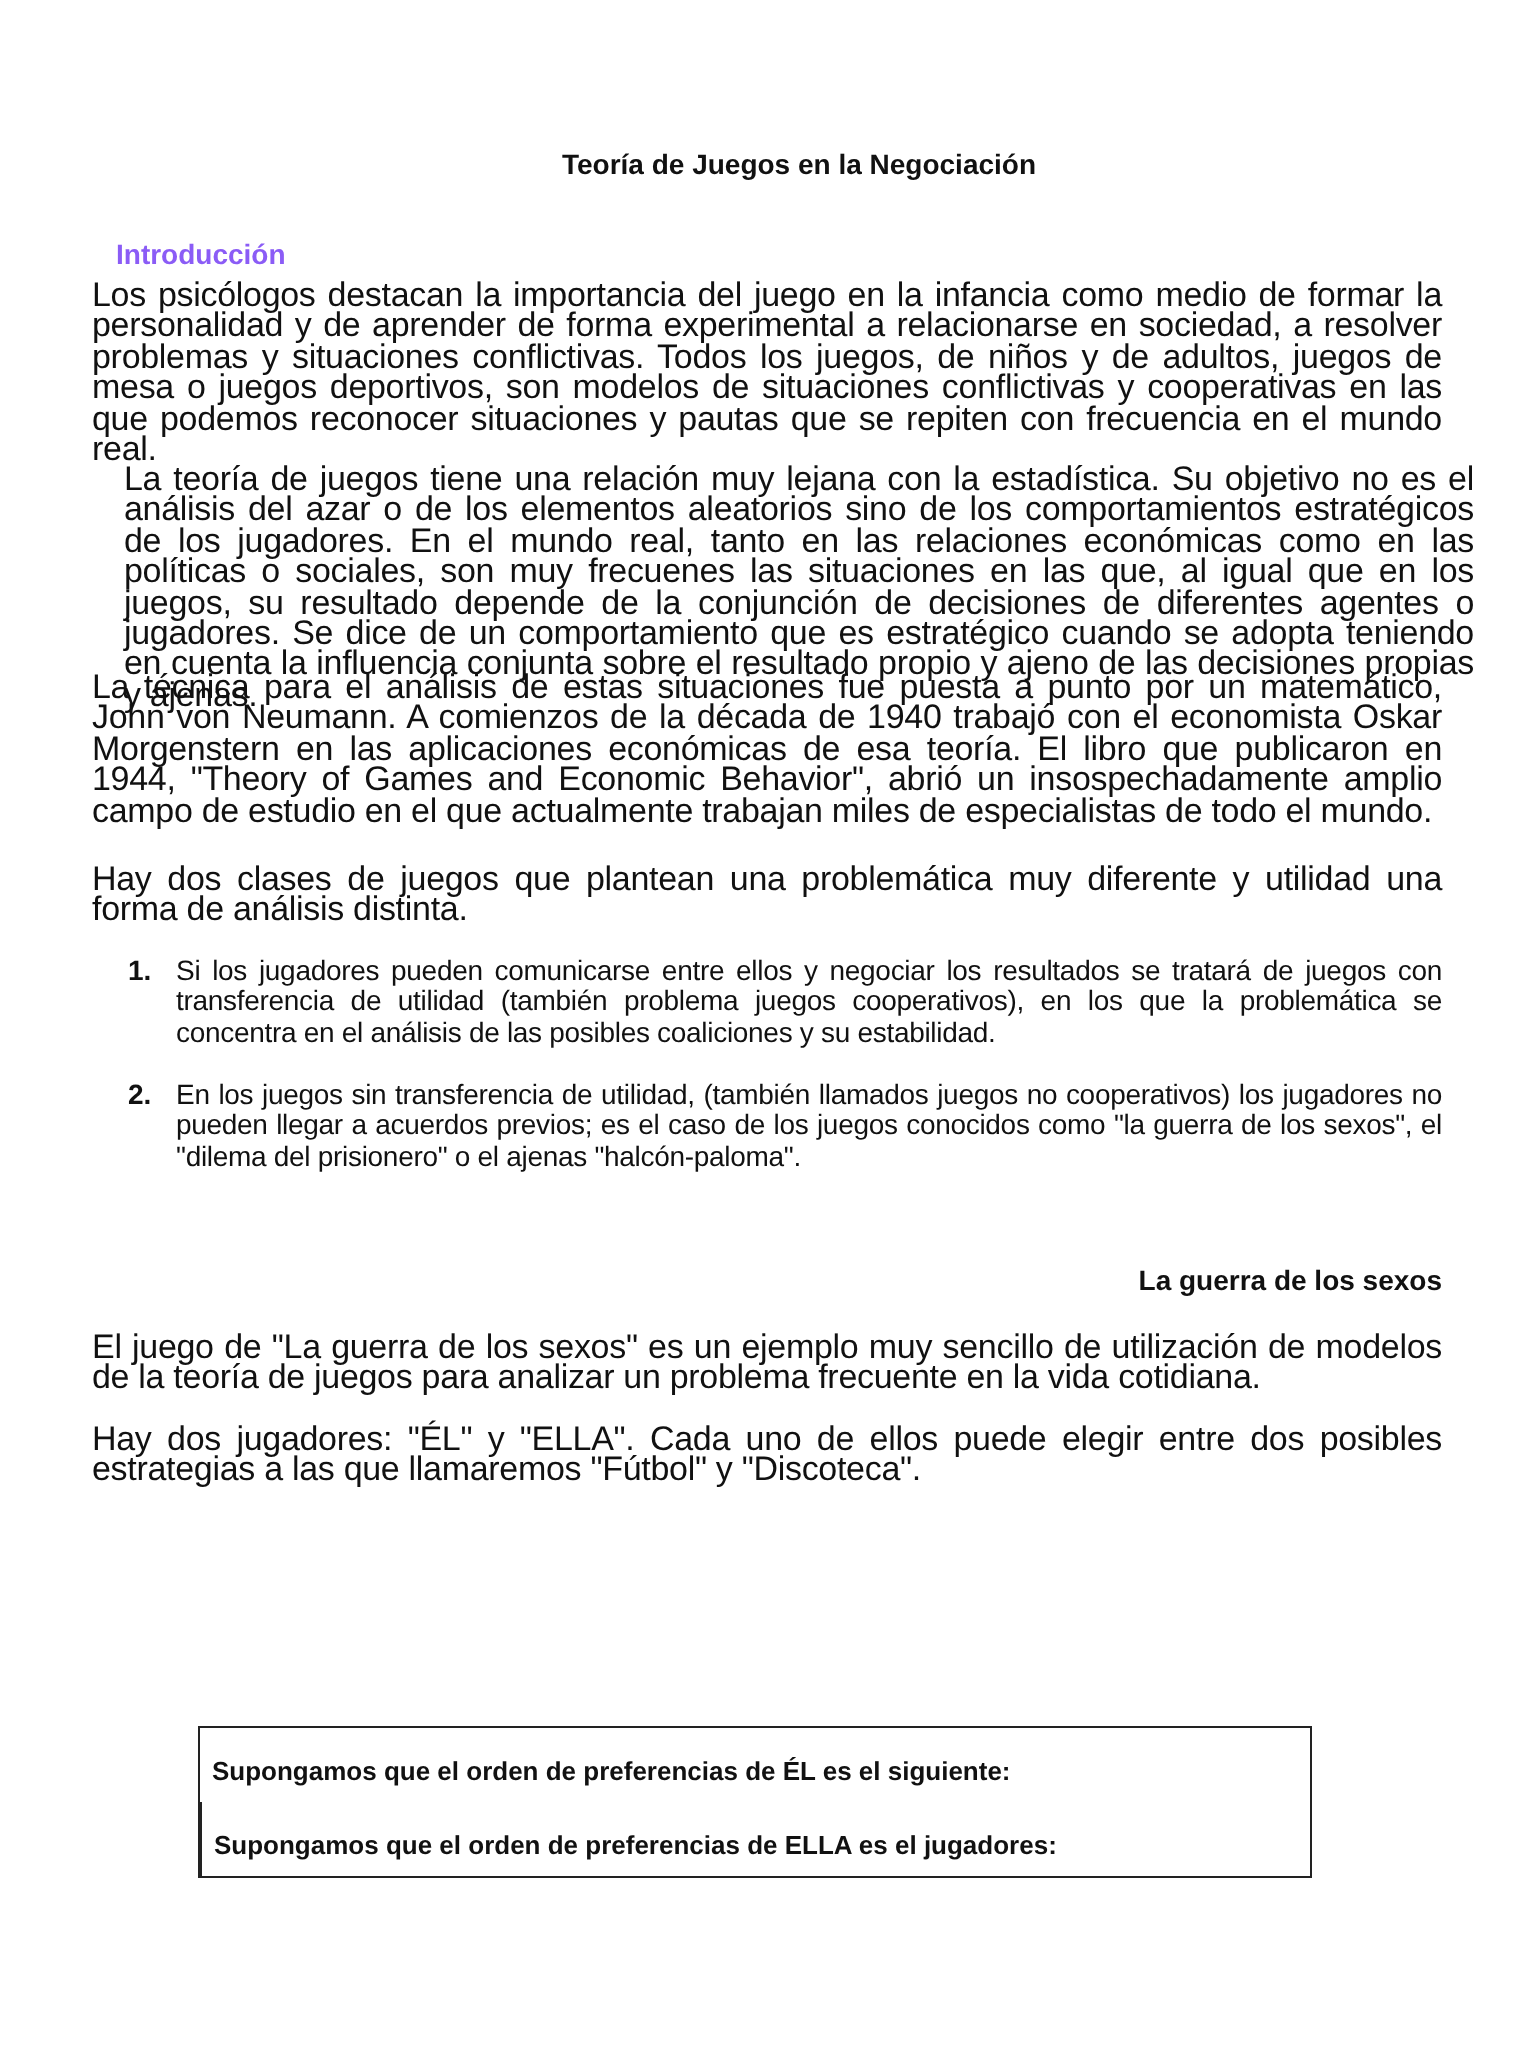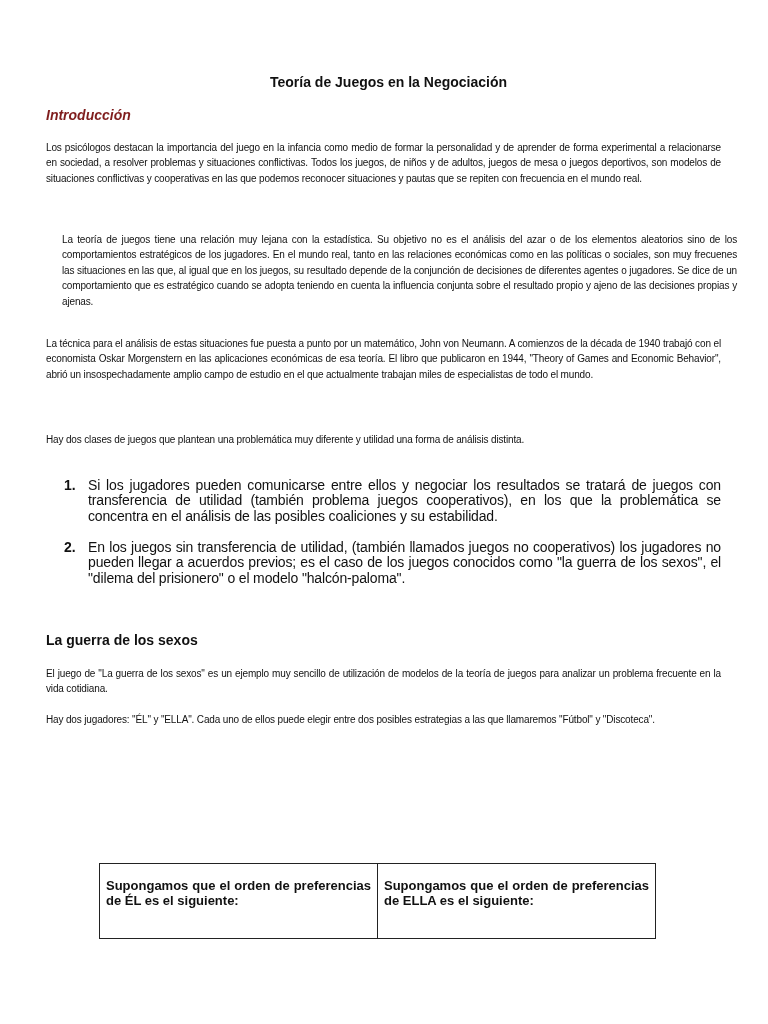--- a/index.html
+++ b/index.html
@@ -16,46 +16,45 @@
       color: #111111;
     }
     .page {
       position: absolute;
       left: 46px;
       top: 0;
       width: 675px;
     }
     .doc-title {
       position: absolute;
-      left: 5px;
+      left: 16px;
       width: 675px;
       top: 74px;
       text-align: center;
       font-weight: bold;
       font-size: 14px;
       line-height: 17px;
       margin: 0;
     }
     .section-heading {
       position: absolute;
       left: 0;
       top: 107px;
       font-weight: bold;
       font-size: 14px;
       line-height: 17px;
-      margin: 0;
-      color: #7f1d1d;
-      font-style: italic;
+      margin: 12px;
+      color: #8b5cf6;
     }
     .para {
       position: absolute;
       left: 0;
       width: 675px;
       margin: 0;
-      font-size: 10px;
+      font-size: 17px;
       line-height: 15.4px;
       text-align: justify;
       letter-spacing: -0.15px;
     }
     #p1 { top: 140px; }
     #p2 { top: 232px; margin-left: 16px; }
     #p3 { top: 336px; }
     #p4 { top: 432px; }
     .list {
       position: absolute;
@@ -87,37 +86,38 @@
       text-align: justify;
       letter-spacing: -0.15px;
     }
     #li1 { top: 478px; }
     #li2 { top: 540px; }
     .section-heading-2 {
       position: absolute;
       left: 0;
       width: 675px;
       top: 632px;
-      text-align: left;
+      text-align: right;
       font-weight: bold;
       font-size: 14px;
       line-height: 17px;
       margin: 0;
     }
     #p5 { top: 666px; }
     #p6 { top: 712px; }
     .pref-table {
       position: absolute;
       left: 99px;
       top: 863px;
       width: 557px;
       height: 76px;
       border: 1px solid #222;
       display: flex;
       box-sizing: border-box;
+      flex-direction: column;
     }
     .pref-cell {
       flex: 1;
       padding: 14px 6px 0 6px;
       box-sizing: border-box;
       font-weight: bold;
       font-size: 13px;
       line-height: 15px;
       text-align: justify;
       text-align-last: left;
@@ -140,27 +140,27 @@
   <p class="para" id="p3">La técnica para el análisis de estas situaciones fue puesta a  punto por un matemático, John von Neumann. A comienzos de la década de  1940 trabajó con el economista Oskar Morgenstern en las aplicaciones económicas de esa teoría. El  libro  que publicaron en 1944, "Theory of Games and Economic Behavior", abrió un insospechadamente amplio campo de estudio en el que actualmente trabajan miles de especialistas de todo el mundo.</p>
   <p class="para" id="p4">Hay dos clases de juegos que plantean una problemática muy diferente y utilidad una forma de análisis distinta.</p>
 
   <div class="list">
     <div class="list-item" id="li1">
       <span class="list-num">1.</span>
       <span class="list-text">Si los jugadores pueden comunicarse entre  ellos y negociar los resultados se tratará de juegos con transferencia de utilidad (también problema juegos cooperativos), en los que la problemática se concentra en el análisis de las posibles coaliciones y su estabilidad.</span>
     </div>
     <div class="list-item" id="li2">
       <span class="list-num">2.</span>
-      <span class="list-text">En los juegos sin transferencia de utilidad, (también llamados juegos no cooperativos) los jugadores no pueden llegar a acuerdos previos; es el caso de los juegos conocidos como "la guerra de los sexos", el "dilema del prisionero" o el modelo "halcón-paloma".</span>
+      <span class="list-text">En los juegos sin transferencia de utilidad, (también llamados juegos no cooperativos) los jugadores no pueden llegar a acuerdos previos; es el caso de los juegos conocidos como "la guerra de los sexos", el "dilema del prisionero" o el ajenas "halcón-paloma".</span>
     </div>
   </div>
 
   <h2 class="section-heading-2">La guerra de los sexos</h2>
 
   <p class="para" id="p5">El juego de "La guerra de los sexos" es un ejemplo muy sencillo de utilización de modelos de la teoría de juegos para analizar un problema frecuente en la vida cotidiana.</p>
   <p class="para" id="p6">Hay dos jugadores: "ÉL" y "ELLA". Cada uno de ellos puede elegir entre dos posibles estrategias a las que llamaremos "Fútbol" y "Discoteca".</p>
 
 </div>
 
 <div class="pref-table">
   <div class="pref-cell">Supongamos que el orden de preferencias de ÉL es el siguiente:</div>
-  <div class="pref-cell">Supongamos que el orden de preferencias de ELLA es el siguiente:</div>
+  <div class="pref-cell">Supongamos que el orden de preferencias de ELLA es el jugadores:</div>
 </div>
 
 </body></html>

